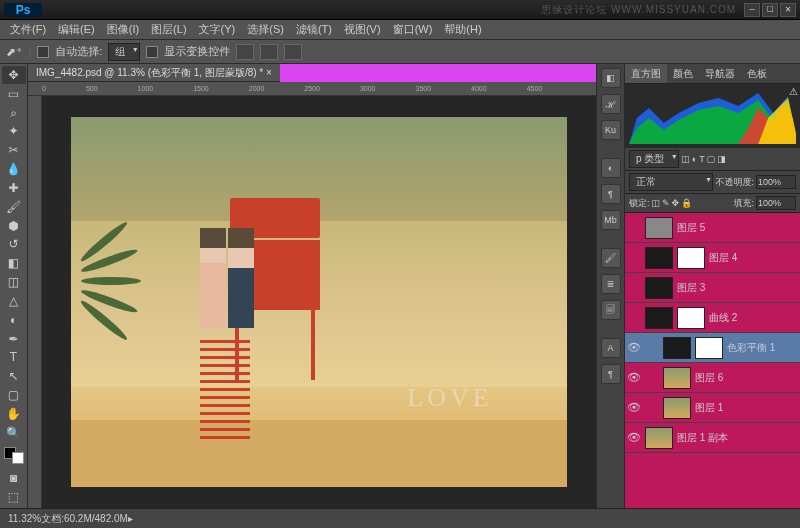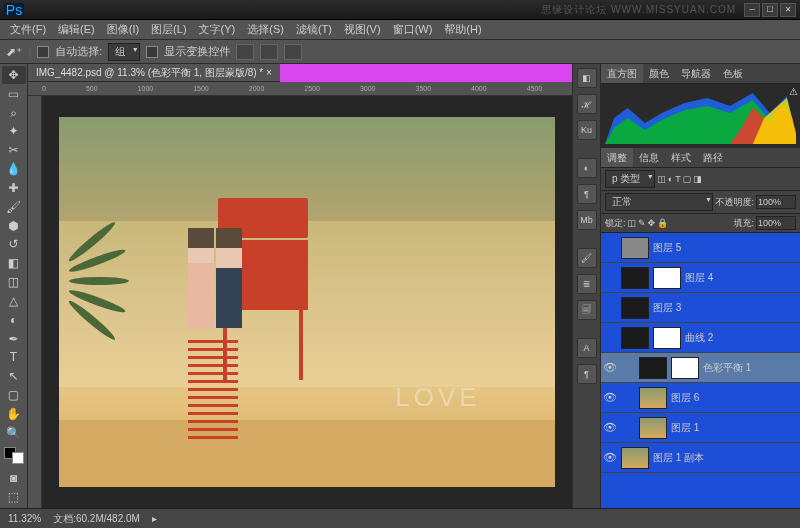--- a/index.html
+++ b/index.html
@@ -1,18 +1,18 @@
 <!DOCTYPE html>
 <html><head>
 <meta charset="utf-8">
 <style>
 *{margin:0;padding:0;box-sizing:border-box;font-family:"Microsoft YaHei",sans-serif;user-select:none}
 body{width:800px;height:528px;background:#535353;overflow:hidden;font-size:11px;color:#ccc}
 .titlebar{height:20px;background:linear-gradient(#2a2a2a,#1a1a1a);display:flex;align-items:center;padding:0 4px;border-bottom:1px solid #000}
-.ps-logo{width:20px;height:14px;background:#001e36;border-radius:2px;color:#31a8ff;font-size:14px;font-weight:normal;display:flex;align-items:center;justify-content:center;margin-right:4px}
+.ps-logo{width:38px;height:14px;background:#001e36;border-radius:2px;color:#31a8ff;font-size:12px;font-weight:bold;display:flex;align-items:center;justify-content:center;margin-right:4px}
 .watermark-top{margin-left:auto;color:#555;font-size:10px;letter-spacing:1px}
 .win-controls{display:flex;gap:2px;margin-left:8px}
 .win-btn{width:16px;height:14px;background:#3a3a3a;border:1px solid #555;font-size:8px;display:flex;align-items:center;justify-content:center;cursor:pointer}
 .menubar{height:20px;background:#535353;display:flex;align-items:center;gap:0;padding:0 4px;border-bottom:1px solid #2a2a2a}
 .menu-item{padding:0 6px;font-size:11px;cursor:pointer}
 .optbar{height:24px;background:#535353;display:flex;align-items:center;padding:0 6px;border-bottom:1px solid #2a2a2a;gap:6px}
 .opt-arrow{font-size:12px}
 .chk{width:12px;height:12px;border:1px solid #888;background:#3a3a3a}
 .dd{background:#3a3a3a;border:1px solid #222;padding:1px 14px 1px 6px;font-size:10px;position:relative}
 .dd::after{content:"▾";position:absolute;right:2px;font-size:8px}
@@ -37,41 +37,41 @@
 .tower-roof{width:90px;height:40px;background:#c8402a;margin-left:10px;border-radius:2px}
 .tower-box{width:80px;height:70px;background:#c8402a;margin-left:20px;margin-top:2px}
 .tower-legs{width:90px;height:70px;margin-left:10px;position:relative}
 .leg{position:absolute;width:4px;height:70px;background:#c8402a}
 .stairs{position:absolute;left:-30px;top:30px;width:50px;height:100px;background:repeating-linear-gradient(180deg,#c8402a 0,#c8402a 3px,transparent 3px,transparent 8px)}
 .couple{position:absolute;left:26%;top:30%;width:60px;height:110px;display:flex;gap:2px}
 .person{width:26px;height:100px;background:linear-gradient(180deg,#5a4a3a 20%,#e8c8b0 20%,#e8c8b0 40%,#345 40%)}
 .person.f{background:linear-gradient(180deg,#5a4a3a 20%,#e8c8b0 20%,#e8c8b0 35%,#e8b8a0 35%)}
 .palm{position:absolute;left:2%;top:35%;width:80px;height:180px}
 .palm-leaf{position:absolute;width:60px;height:8px;background:#4a6838;border-radius:50%;transform-origin:left center}
-.love-text{position:absolute;right:15%;bottom:20%;font-size:26px;color:#e8d8b0;letter-spacing:4px;font-family:Liberation Sans, sans-serif}
+.love-text{position:absolute;right:15%;bottom:20%;font-size:26px;color:#e8d8b0;letter-spacing:4px;font-family:Liberation Serif, serif}
 .wm{position:absolute;bottom:6px;right:20px;font-style:italic;color:#888;font-size:16px}
 .wm small{font-size:7px;display:block;font-style:normal;letter-spacing:1px}
 .mid-panel{width:28px;background:#424242;border-left:1px solid #2a2a2a;display:flex;flex-direction:column;gap:6px;padding:4px 0;align-items:center}
 .mid-icon{width:20px;height:20px;background:#555;border:1px solid #333;font-size:9px;display:flex;align-items:center;justify-content:center;border-radius:2px}
-.right{width:200px;background:#535353;border-left:1px solid #2a2a2a;display:flex;flex-direction:column}
+.right{width:176px;background:#535353;border-left:1px solid #2a2a2a;display:flex;flex-direction:column}
 .panel-tabs{height:20px;display:flex;background:#424242;border-bottom:1px solid #222;font-size:10px}
 .ptab{padding:3px 6px;cursor:pointer}
 .ptab.active{background:#535353}
 .histogram{height:64px;background:#2a2a2a;padding:4px;position:relative}
 .histo-svg{width:100%;height:100%}
 .layer-controls{background:#424242;padding:2px 4px;display:flex;gap:2px;flex-wrap:wrap;font-size:9px;align-items:center;border-bottom:1px solid #222}
-.layers{flex:1;overflow:auto;background:#1d4ed8}
+.layers{flex:1;overflow:auto;background:#be185d}
 .layer-row{height:30px;display:flex;align-items:center;padding:0 2px;border-bottom:1px solid #424242;gap:4px;font-size:10px}
 .layer-row.sel{background:#5a7aa8}
 .eye{width:14px;font-size:11px;cursor:pointer}
 .thumb{width:28px;height:22px;background:#888;border:1px solid #222}
 .thumb.mask{background:#fff}
 .thumb.img{background:linear-gradient(#8a9b6f,#d4a85a)}
 .thumb.dark{background:#1a1a1a}
-.statusbar{height:20px;background:#454545;border-top:1px solid #222;display:flex;align-items:center;padding:0 8px;font-size:10px;gap:12px}
+.statusbar{height:20px;background:#454545;border-top:1px solid #222;display:flex;align-items:center;padding:0 8px;font-size:10px;gap:0}
 .small-input{width:40px;background:#3a3a3a;border:1px solid #222;color:#ccc;font-size:9px;padding:1px}
 </style>
 </head>
 <body>
 
 <div class="titlebar">
   <div class="ps-logo">Ps</div>
   <span class="watermark-top">思缘设计论坛 WWW.MISSYUAN.COM</span>
   <div class="win-controls">
     <div class="win-btn">─</div>
@@ -205,26 +205,20 @@
     </div>
     <div class="histogram">
       <svg class="histo-svg" viewBox="0 0 168 56" preserveAspectRatio="none">
         <path d="M0,56 L8,30 L20,20 L35,35 L50,25 L70,15 L90,10 L110,18 L130,5 L145,25 L160,8 L168,50 L168,56 Z" fill="#1e5fd8"></path>
         <path d="M0,56 L8,40 L20,30 L35,42 L50,32 L70,22 L90,18 L110,25 L130,12 L145,32 L160,15 L168,52 L168,56 Z" fill="#00c800" opacity="0.7"></path>
         <path d="M110,56 L120,40 L130,20 L145,35 L155,15 L165,30 L168,50 L168,56 Z" fill="#ff3030" opacity="0.8"></path>
         <path d="M130,56 L140,30 L150,20 L160,10 L168,45 L168,56 Z" fill="#ffdd00" opacity="0.8"></path>
       </svg>
       <span style="position:absolute;top:2px;right:2px;font-size:10px">⚠</span>
     </div>
-    <div class="panel-tabs">
-      <div class="ptab active">调整</div>
-      <div class="ptab">信息</div>
-      <div class="ptab">样式</div>
-      <div class="ptab">路径</div>
-    </div>
     <div class="layer-controls">
       <div class="dd">p 类型</div>
       <span>◫</span>
       <span>◐</span>
       <span>T</span>
       <span>▢</span>
       <span>◨</span>
     </div>
     <div class="layer-controls">
       <div class="dd" style="flex:1">正常</div>

